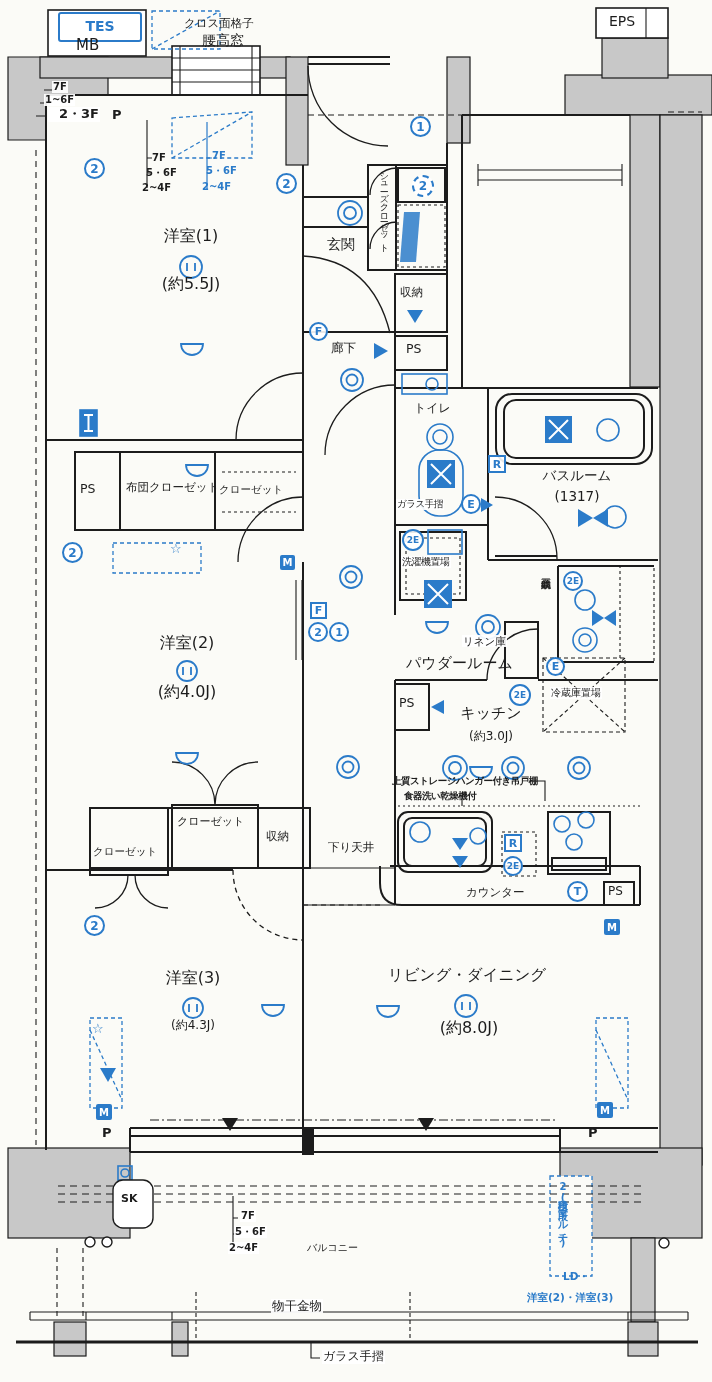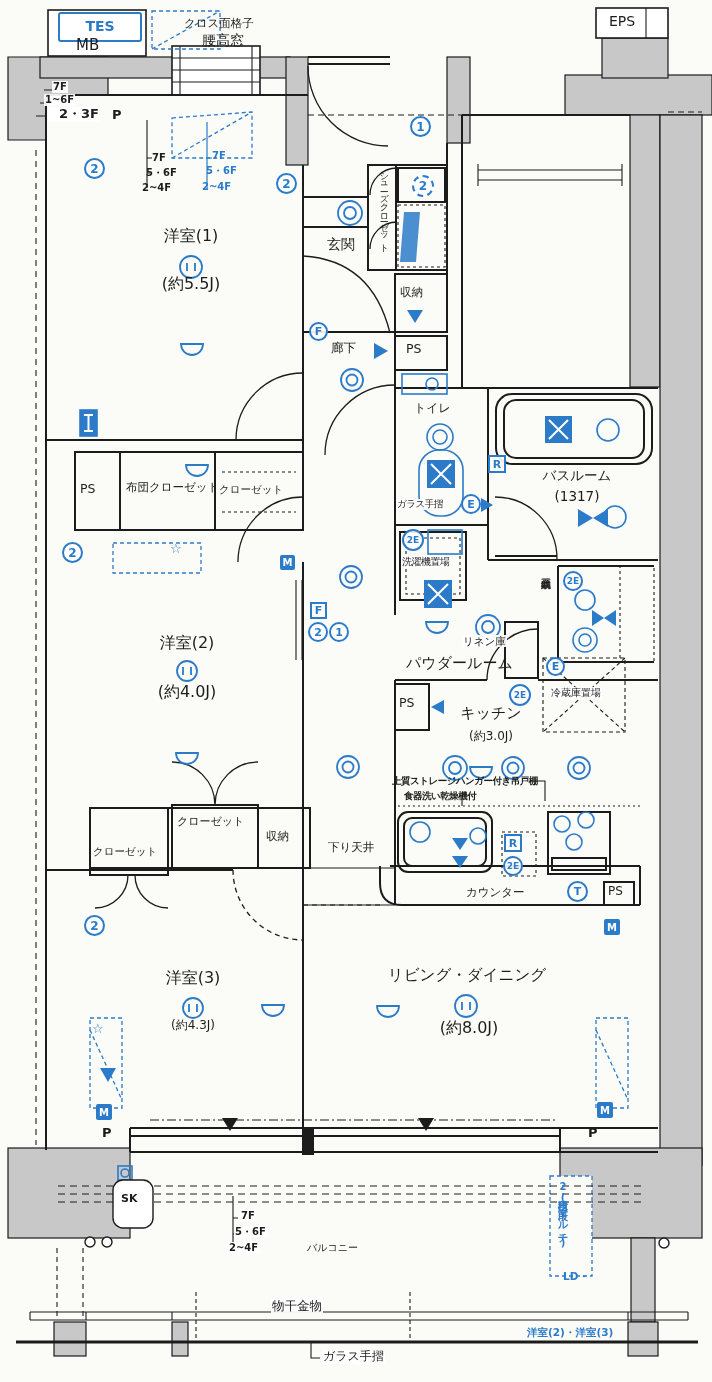--- a/index.html
+++ b/index.html
@@ -359,21 +359,21 @@
 <div class="lbl c" style="left:378px;top:967px;width:178px;font-size:15.5px;">リビング・ダイニング</div>
 <div class="lbl c" style="left:421px;top:1019px;width:96px;font-size:16px;">(約8.0J)</div>
 
 <div class="lbl" style="left:307px;top:1242px;font-size:10px;text-align:right;">バルコニー</div>
 <div class="lbl bgw" style="left:271px;top:1299px;font-size:12.5px;">物干金物</div>
 <div class="lbl bgw" style="left:322px;top:1350px;font-size:12px;">ガラス手摺</div>
 <div class="lbl bold bgw" style="left:120px;top:1193px;font-size:11px;">SK</div>
 
 <div class="lbl v blue bold" style="left:557px;top:1181px;height:92px;font-size:10px;">2段積(下段マルチ)</div>
 <div class="lbl blue bold" style="left:563px;top:1270px;font-size:10.5px;">LD・</div>
-<div class="lbl blue bold" style="left:527px;top:1291px;font-size:10.5px;margin-top:35px;">洋室(2)・洋室(3)</div>
+<div class="lbl blue bold" style="left:527px;top:1291px;font-size:10.5px;">洋室(2)・洋室(3)</div>
 
 <div class="sc" style="left:84px;top:158px;width:21px;height:21px;font-size:12px;">2</div>
 <div class="sc" style="left:276px;top:173px;width:21px;height:21px;font-size:12px;">2</div>
 <div class="sc" style="left:410px;top:116px;width:21px;height:21px;font-size:12px;">1</div>
 <div class="scd" style="left:412px;top:175px;width:22px;height:22px;font-size:12px;">2</div>
 <div class="sc" style="left:62px;top:542px;width:21px;height:21px;font-size:12px;">2</div>
 <div class="sc" style="left:84px;top:915px;width:21px;height:21px;font-size:12px;">2</div>
 <div class="sc" style="left:309px;top:322px;width:19px;height:19px;font-size:11px;">F</div>
 <div class="sqo" style="left:310px;top:602px;width:17px;height:17px;font-size:11px;">F</div>
 <div class="sc" style="left:308px;top:622px;width:20px;height:20px;font-size:11px;">2</div>

